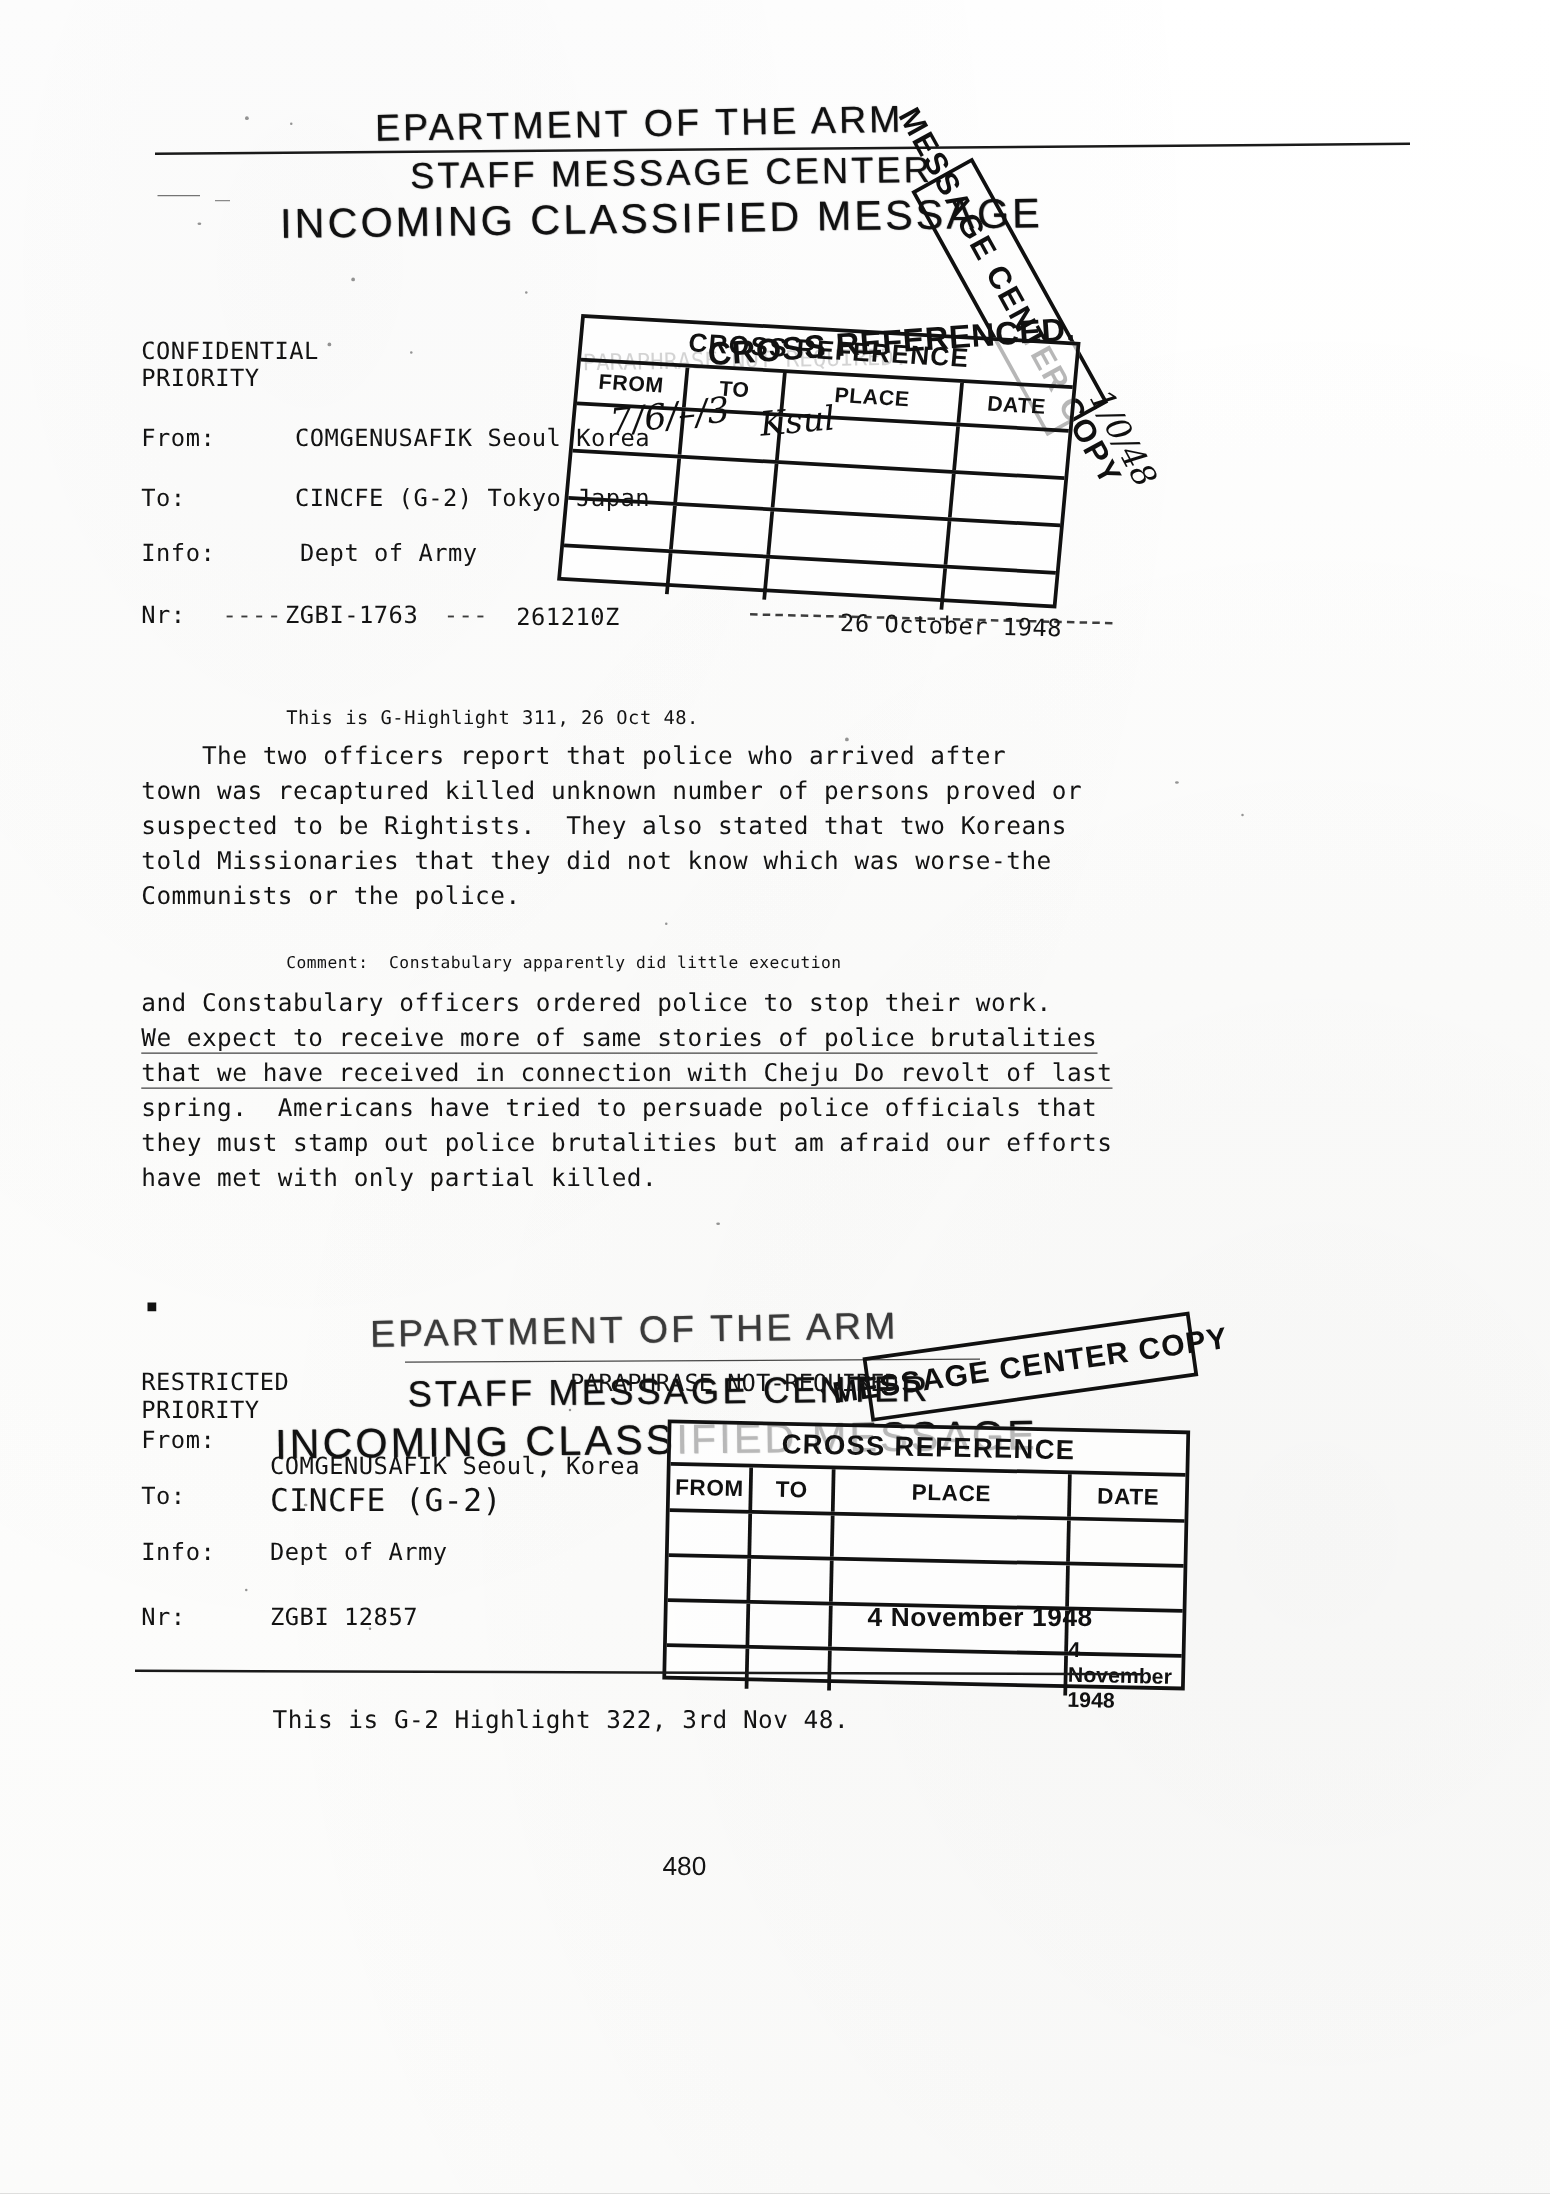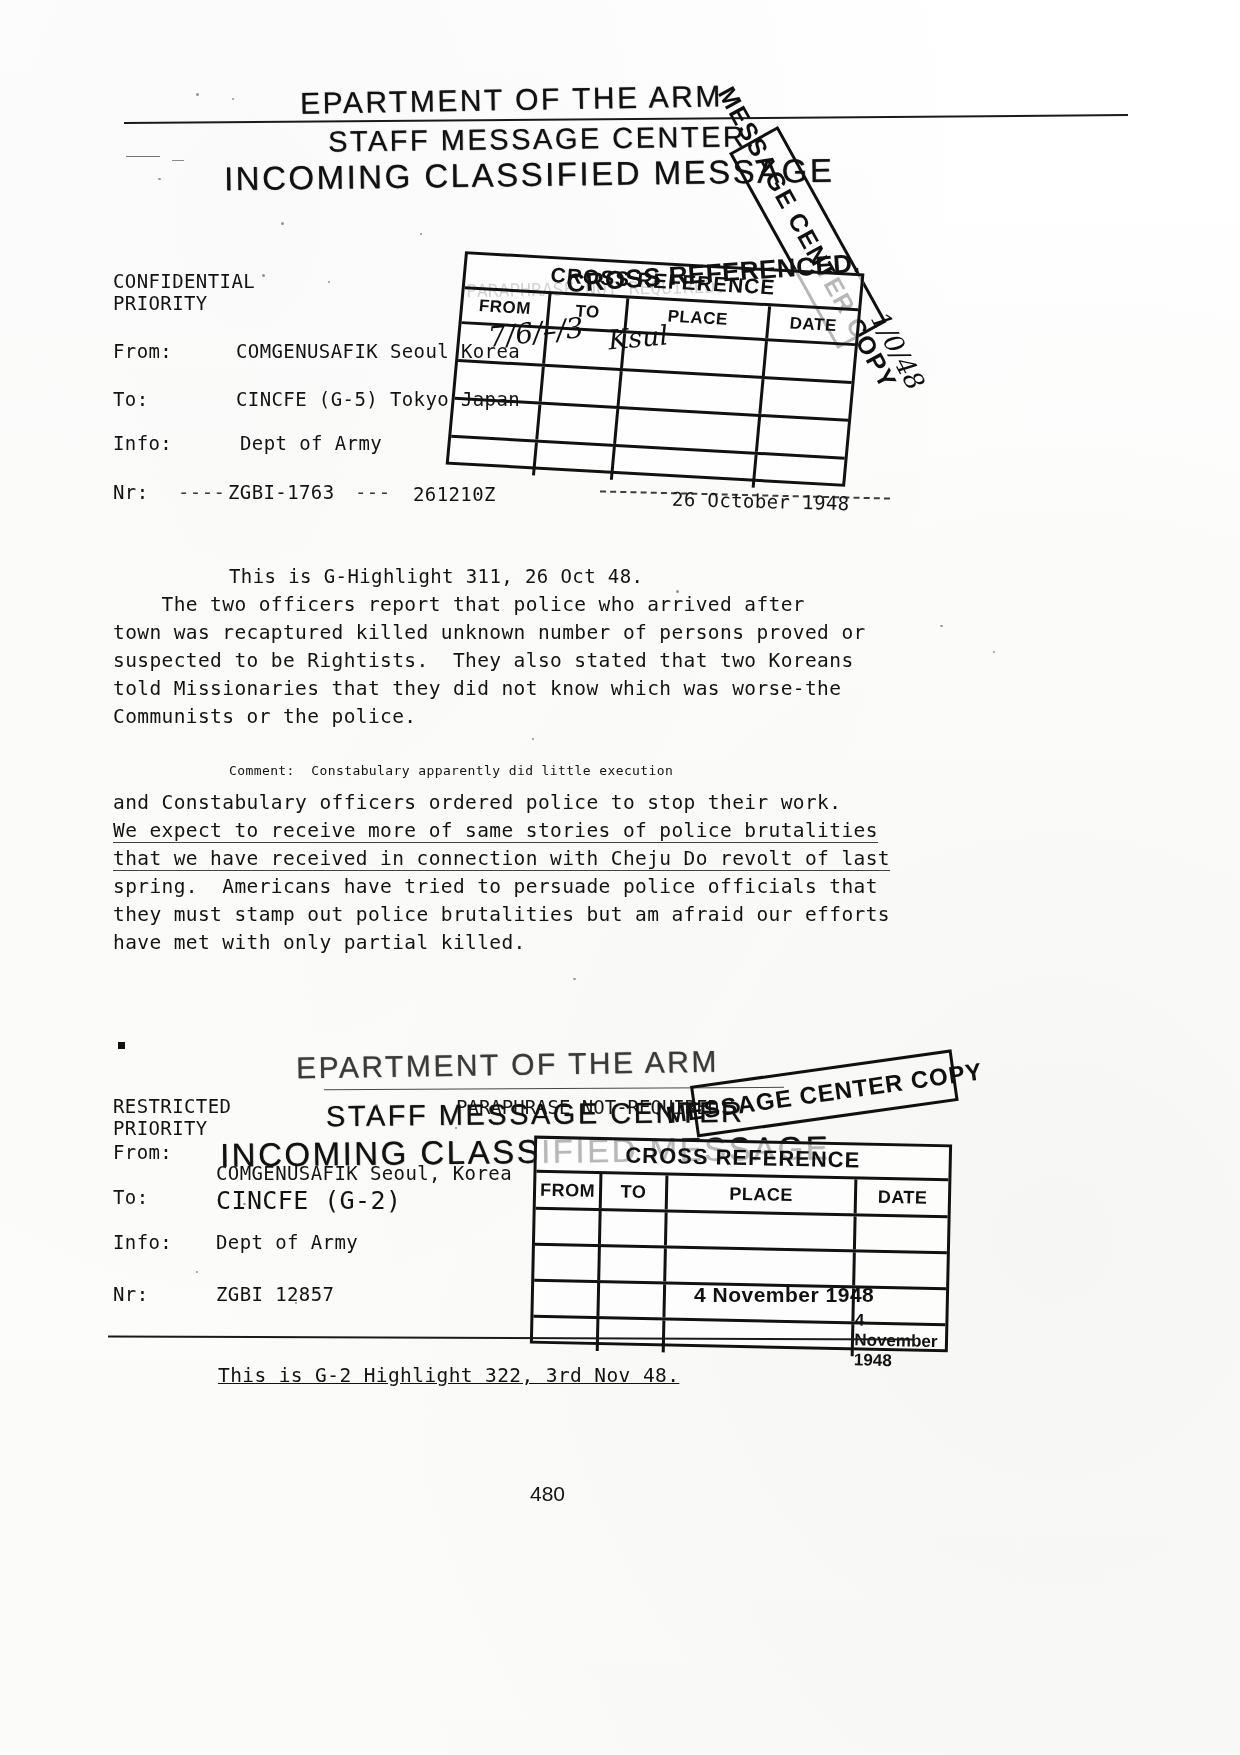--- a/index.html
+++ b/index.html
@@ -212,35 +212,35 @@
                 transform:rotate(-4deg);">CROSS REFERENCED.</div>
 
     <div class="scrawl" style="left:488px;top:316px;font-size:28px;transform:rotate(-6deg);">7/6/–/3</div>
     <div class="scrawl" style="left:608px;top:322px;font-size:27px;transform:rotate(-5deg);">Ksul</div>
     <div class="scrawl" style="left:856px;top:336px;font-size:26px;transform:rotate(62deg);">1/0/48</div>
 
     <div class="tw" style="position:absolute;left:113px;top:340px;font-size:19px;">From:</div>
     <div class="tw" style="position:absolute;left:236px;top:340px;font-size:19px;">COMGENUSAFIK Seoul Korea</div>
 
     <div class="tw" style="position:absolute;left:113px;top:388px;font-size:19px;">To:</div>
-    <div class="tw" style="position:absolute;left:236px;top:388px;font-size:19px;">CINCFE (G-5) Tokyo Japan</div>
+    <div class="tw" style="position:absolute;left:236px;top:388px;font-size:19px;">CINCFE (G-2) Tokyo Japan</div>
 
     <div class="tw" style="position:absolute;left:113px;top:432px;font-size:19px;">Info:</div>
     <div class="tw" style="position:absolute;left:240px;top:432px;font-size:19px;">Dept of Army</div>
 
     <div class="tw" style="position:absolute;left:113px;top:481px;font-size:19px;">Nr:</div>
     <div class="tw faded" style="position:absolute;left:178px;top:481px;font-size:19px;">----</div>
     <div class="tw" style="position:absolute;left:228px;top:481px;font-size:19px;">ZGBI-1763</div>
     <div class="tw faded" style="position:absolute;left:355px;top:481px;font-size:19px;">---</div>
     <div class="tw" style="position:absolute;left:413px;top:483px;font-size:19px;">261210Z</div>
     <div class="tw" style="position:absolute;left:672px;top:490px;font-size:19px;transform:rotate(1.4deg);">26 October 1948</div>
 
     <div class="rule dash" style="left:600px;top:494px;width:290px;transform:rotate(1.4deg);"></div>
 
-    <div class="tw" style="position:absolute;left:229px;top:565px;font-size:19px;">This is G-Highlight 311, 26 Oct 48.</div>
+    <div class="tw" style="position:absolute;left:229px;top:565px;font-size:15px;">This is G-Highlight 311, 26 Oct 48.</div>
     <div class="tw" style="position:absolute;left:113px;top:593px;font-size:19.5px;">    The two officers report that police who arrived after</div>
     <div class="tw" style="position:absolute;left:113px;top:621px;font-size:19.5px;">town was recaptured killed unknown number of persons proved or</div>
     <div class="tw" style="position:absolute;left:113px;top:649px;font-size:19.5px;">suspected to be Rightists.  They also stated that two Koreans</div>
     <div class="tw" style="position:absolute;left:113px;top:677px;font-size:19.5px;">told Missionaries that they did not know which was worse-the</div>
     <div class="tw" style="position:absolute;left:113px;top:705px;font-size:19.5px;">Communists or the police.</div>
 
     <div class="tw" style="position:absolute;left:229px;top:763px;font-size:13px;">Comment:  Constabulary apparently did little execution</div>
     <div class="tw" style="position:absolute;left:113px;top:791px;font-size:19.5px;">and Constabulary officers ordered police to stop their work.</div>
     <div class="tw strike-under" style="position:absolute;left:113px;top:819px;font-size:19.5px;text-align:right;">We expect to receive more of same stories of police brutalities</div>
     <div class="tw strike-under" style="position:absolute;left:113px;top:847px;font-size:19.5px;">that we have received in connection with Cheju Do revolt of last</div>
@@ -317,18 +317,18 @@
     <div class="tw" style="position:absolute;left:216px;top:1186px;font-size:25px;">CINCFE (G-2)</div>
 
     <div class="tw" style="position:absolute;left:113px;top:1231px;font-size:19px;">Info:</div>
     <div class="tw" style="position:absolute;left:216px;top:1231px;font-size:19px;">Dept of Army</div>
 
     <div class="tw" style="position:absolute;left:113px;top:1283px;font-size:19px;">Nr:</div>
     <div class="tw" style="position:absolute;left:216px;top:1283px;font-size:19px;">ZGBI 12857</div>
 
     <div class="rule" style="left:108px;top:1337px;width:806px;transform:rotate(0.2deg);"></div>
 
-    <div class="tw" style="position:absolute;left:218px;top:1364px;font-size:19.5px;text-decoration:underline;">This is G-2 Highlight 322, 3rd Nov 48.</div>
+    <div class="tw" style="position:absolute;left:218px;top:1364px;font-size:19.5px;">This is G-2 Highlight 322, 3rd Nov 48.</div>
   </section>
 
   <div class="pageno" style="left:530px;top:1482px;font-size:21px;">480</div>
 
 </div>
 
 </body></html>

